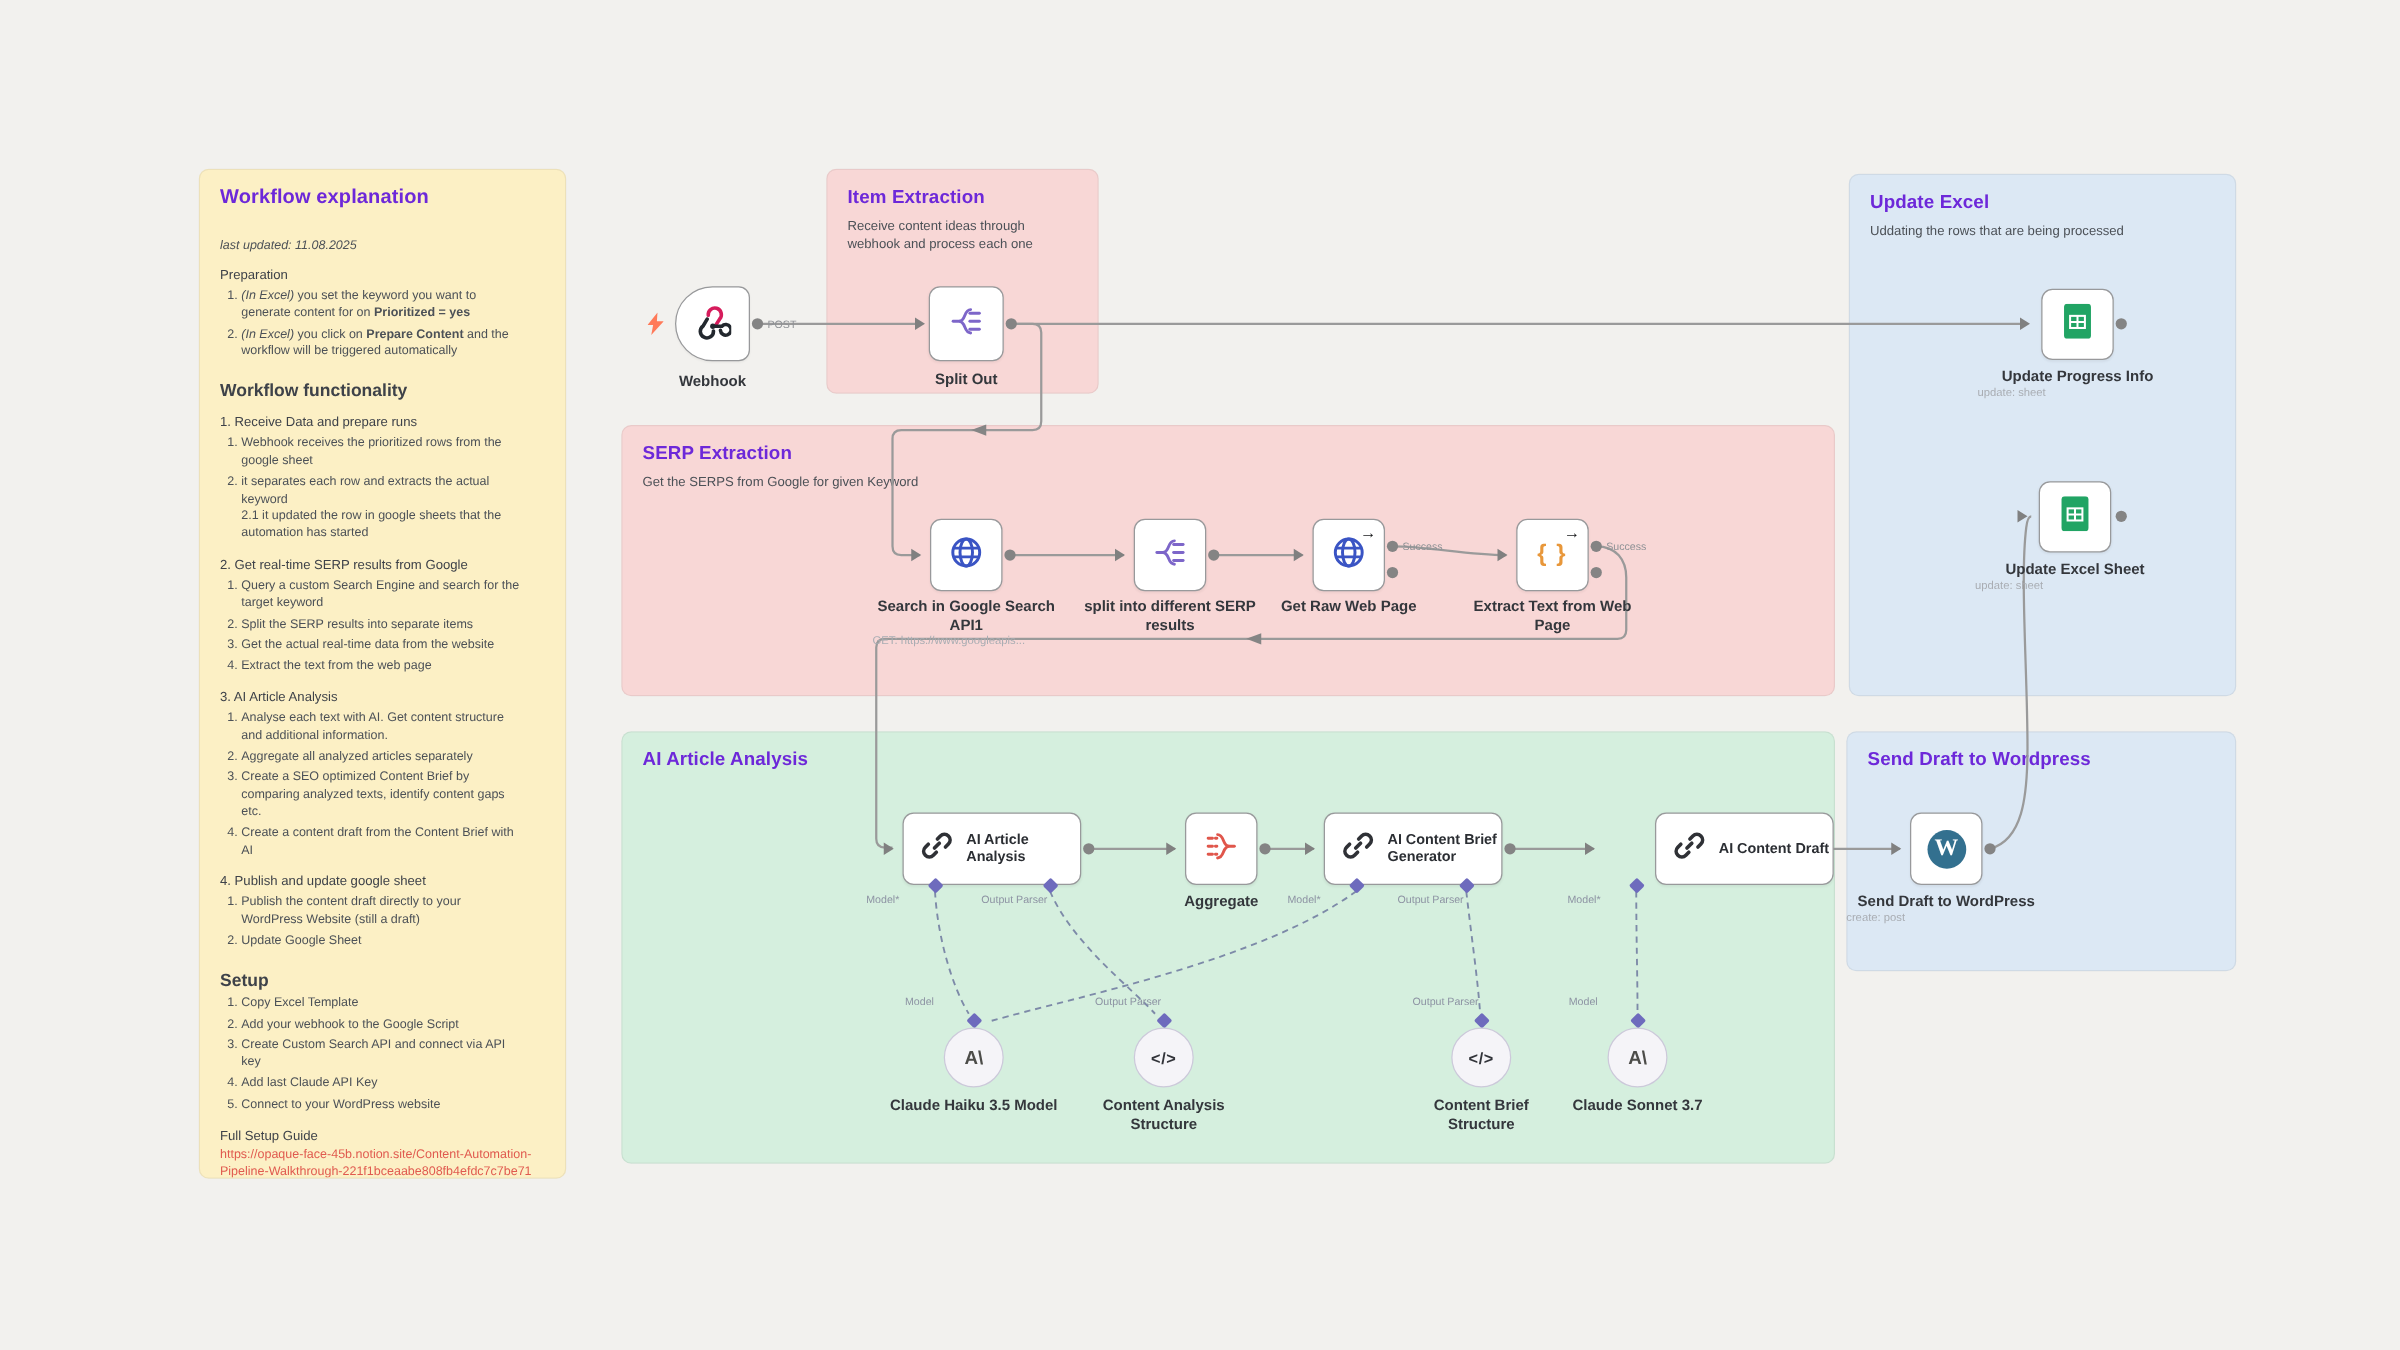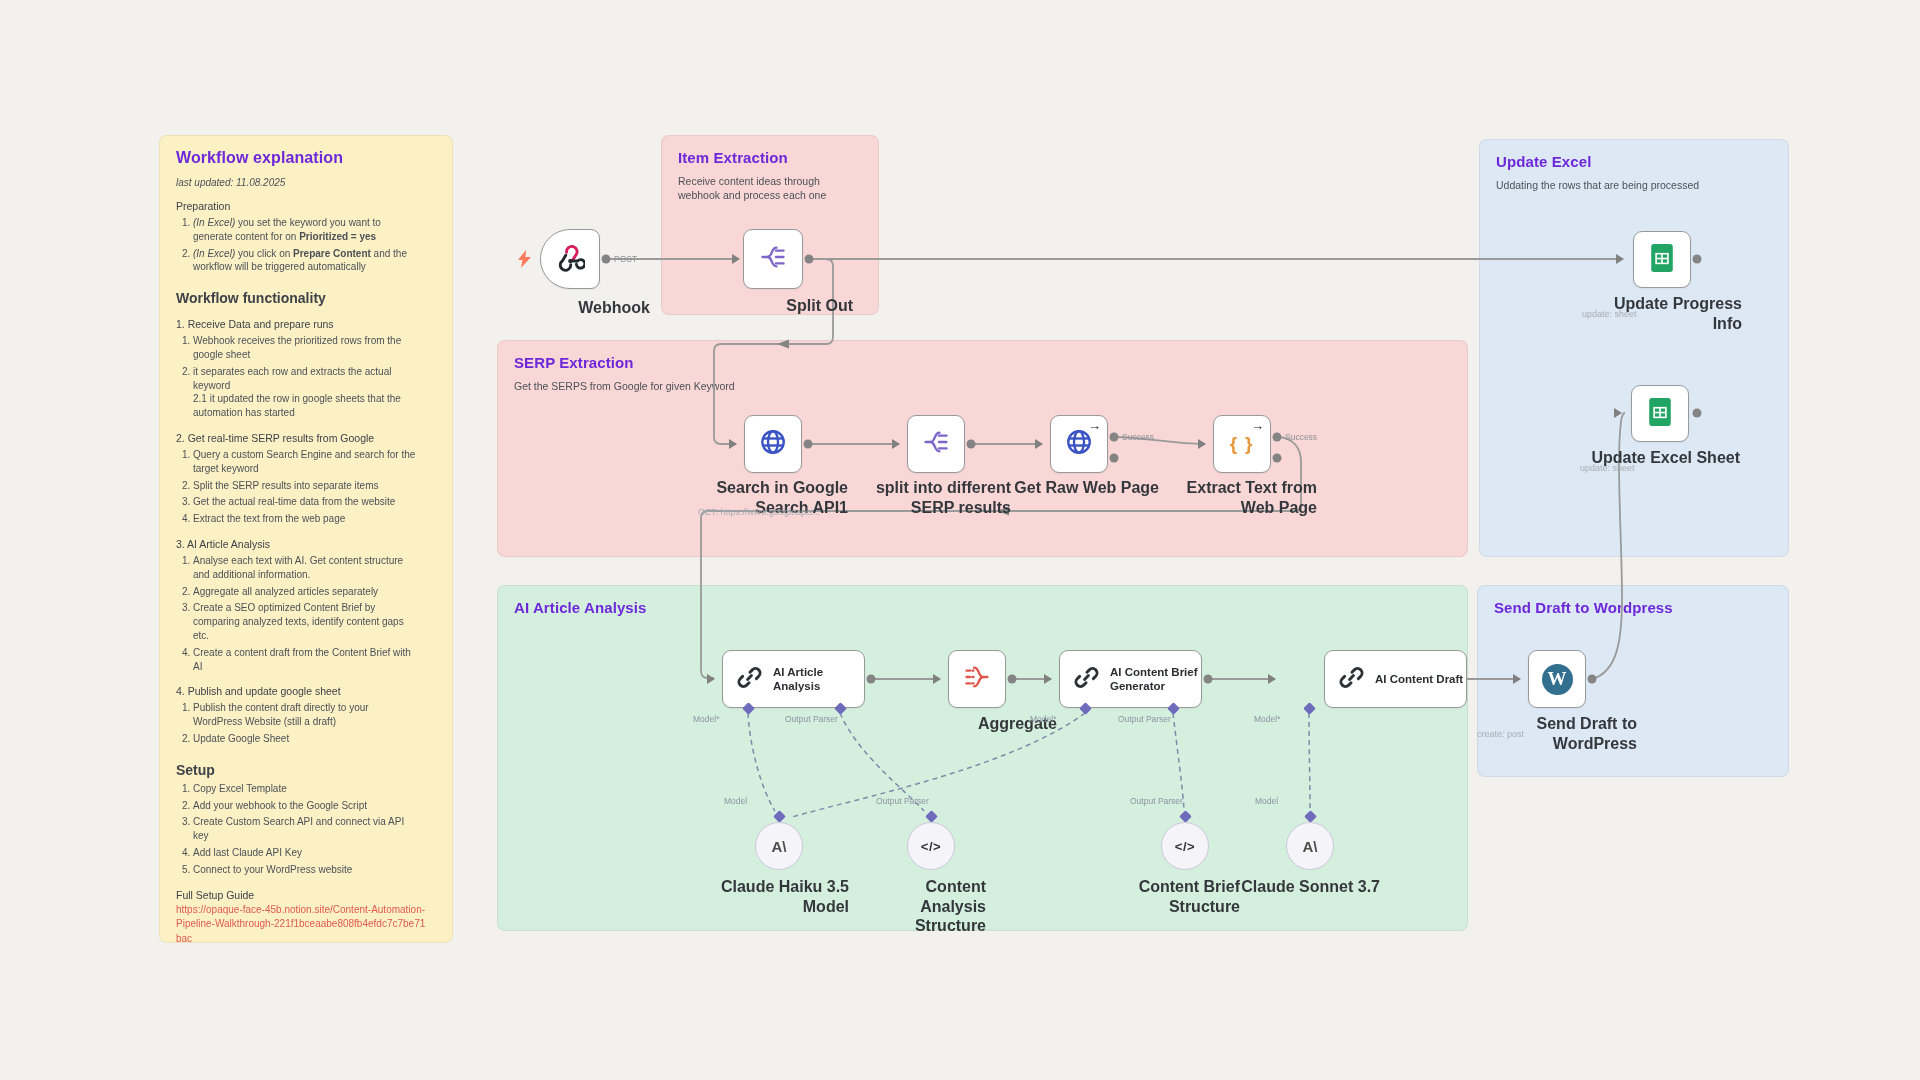--- a/index.html
+++ b/index.html
@@ -12,34 +12,34 @@
   }
   #canvas{position:absolute;inset:0;width:1920px;height:1080px}
 
   
   .sticky{position:absolute;border-radius:8px;box-sizing:border-box;
           border:1px solid rgba(0,0,0,0.06);padding:13px 16px;}
   .s-title{font-weight:bold;font-size:15px;color:#6d28d9;margin:0 0 8px 0;letter-spacing:.1px}
   .s-desc{font-size:10.5px;color:#4c5157;line-height:1.38;max-width:330px}
 
   
-  .note-updated{font-style:italic;font-size:10px;color:#4c5157;margin:10px 0 4px}
+  .note-updated{font-style:italic;font-size:10px;color:#4c5157;margin:24px 0 4px}
   .note-h2{font-size:14px;font-weight:bold;color:#3e4249;margin:16px 0 4px}
   .note-h3{font-size:10.5px;font-weight:normal;color:#3e4249;margin:12px 0 2px}
   .note-ol{margin:4px 16px 6px 0;padding-left:17px;font-size:10px;color:#4c5157;line-height:1.38}
   .note-ol li{margin:0 0 3px 0;white-space:pre-line}
   .note-link{display:block;font-size:10px;line-height:1.45;color:#e05a4f;word-break:break-all;
              text-decoration:none;margin-top:2px;max-width:252px}
 
   
   .node-box{position:absolute;background:#fff;border:1.7px solid #98999b;border-radius:9px;
             box-sizing:border-box;display:flex;align-items:center;justify-content:center;
             box-shadow:0 1px 2px rgba(0,0,0,0.05)}
   .webhook-shape{border-radius:30px 9px 9px 30px}
-  .node-caption{position:absolute;text-align:right;font-size:16px;font-weight:bold;
+  .node-caption{position:absolute;text-align:center;font-size:12px;font-weight:bold;
                 color:#34373c;line-height:1.22}
   .node-sub{position:absolute;font-size:9px;color:#a9adb3;line-height:1.2}
   .wide-label{font-size:11.5px;font-weight:bold;color:#2b2e33;line-height:1.25;width:96px}
   .corner-arrow{position:absolute;top:2px;right:6px;font-size:13px;font-weight:bold;color:#17181a}
 
   .icon-braces{font-size:19px;font-weight:bold;color:#e8973a;letter-spacing:2px}
   .icon-anthropic{font-size:15px;font-weight:bold;color:#4c4c49}
   .icon-code{font-size:13px;font-weight:bold;color:#32343a;letter-spacing:.5px}
   .wp-circle{width:31px;height:31px;border-radius:50%;background:#33708f;color:#fff;
              display:flex;align-items:center;justify-content:center;

